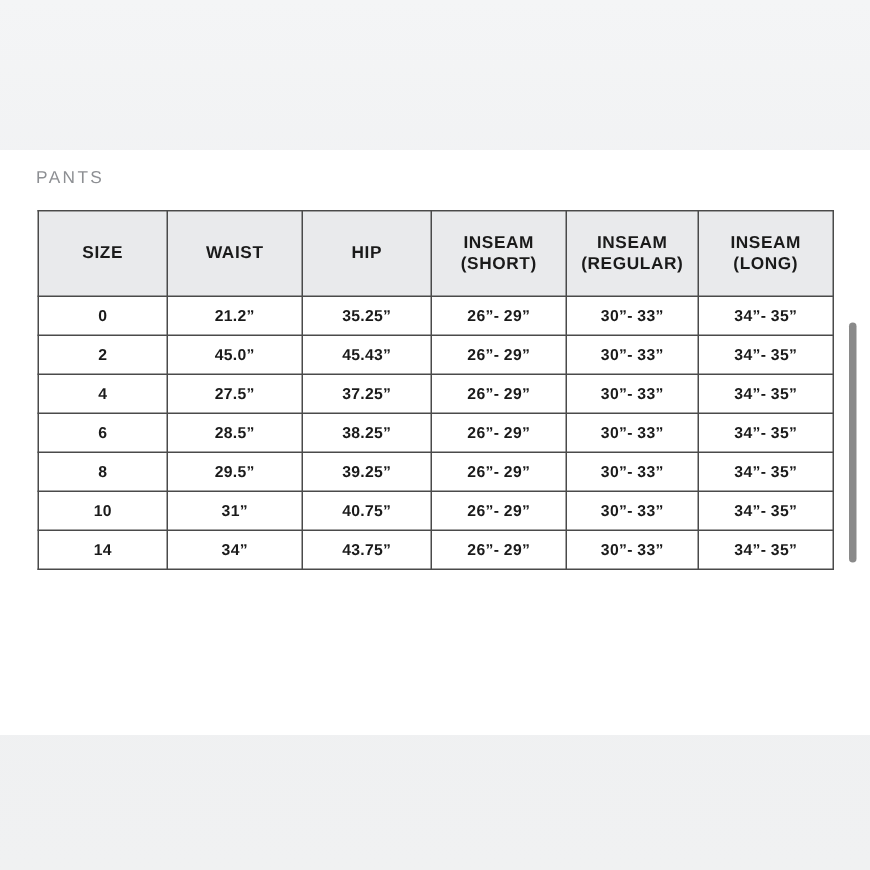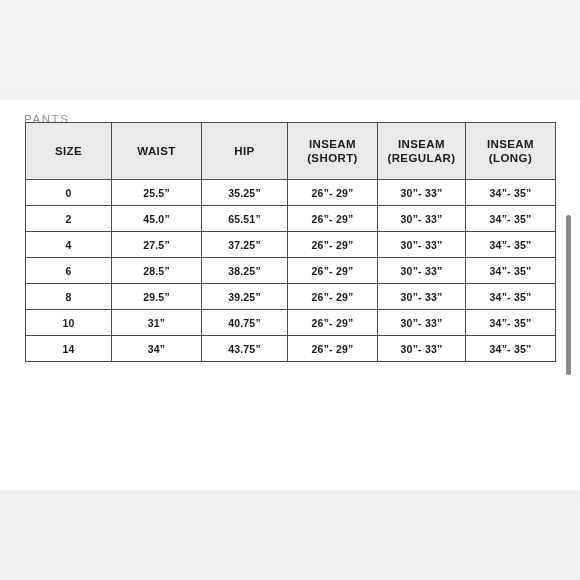--- a/index.html
+++ b/index.html
@@ -37,21 +37,21 @@
     letter-spacing: 1.6px;
     color: #8d8f93;
     font-weight: 400;
     text-transform: uppercase;
     line-height: 14px;
     white-space: nowrap;
   }
   .table-wrap {
     position: absolute;
     left: 25px;
-    top: 22px;
+    top: 40px;
     width: 530px;
   }
   table.size-chart {
     border-collapse: collapse;
     table-layout: fixed;
     width: 530px;
     background: #ffffff;
   }
   table.size-chart th,
   table.size-chart td {
@@ -146,30 +146,30 @@
             </th>
             <th>
               <span class="hdr-line">INSEAM</span>
               <span class="hdr-line">(LONG)</span>
             </th>
           </tr>
         </thead>
         <tbody id="table-body">
             <tr>
               <td>0</td>
-              <td>25.5”</td>
+              <td>21.2”</td>
               <td>35.25”</td>
               <td>26”- 29”</td>
               <td>30”- 33”</td>
               <td>34”- 35”</td>
             </tr>
             <tr>
               <td>2</td>
               <td>45.0”</td>
-              <td>65.51”</td>
+              <td>45.43”</td>
               <td>26”- 29”</td>
               <td>30”- 33”</td>
               <td>34”- 35”</td>
             </tr>
             <tr>
               <td>4</td>
               <td>27.5”</td>
               <td>37.25”</td>
               <td>26”- 29”</td>
               <td>30”- 33”</td>

